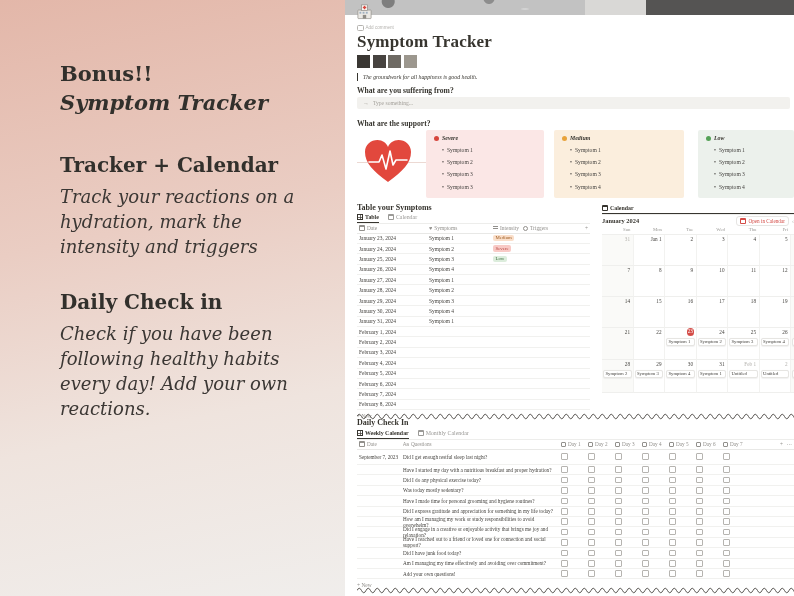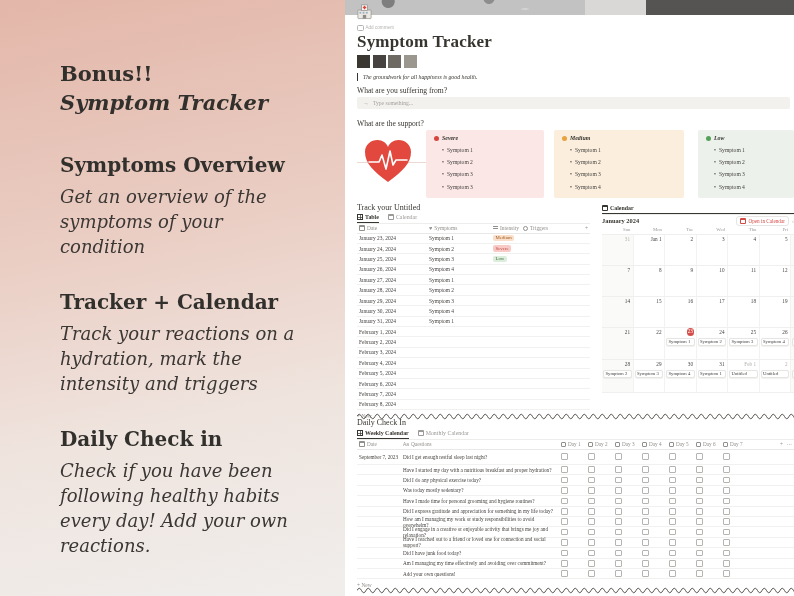--- a/index.html
+++ b/index.html
@@ -28,21 +28,21 @@
   .cover-light{position:absolute;left:240px;top:0;width:61px;height:15px;background:#d9d8d6;}
   .cover-dark{position:absolute;left:301px;top:0;width:148px;height:15px;background:#555453;}
 
   .page-icon{position:absolute;left:11px;top:3px;width:17px;height:17px;}
   .add-comment{position:absolute;left:12px;top:25px;font-size:4.6px;color:#b5b3af;font-family:"Liberation Sans",sans-serif;display:flex;align-items:center;gap:2px;}
   .mi-bubble{display:inline-block;width:4.5px;height:3.5px;border:0.7px solid #b5b3af;border-radius:1.5px;}
   .title{position:absolute;left:12px;top:32px;font-size:17px;font-weight:bold;letter-spacing:0.2px;}
   .swatches{position:absolute;left:12px;top:55px;display:flex;gap:2.5px;}
   .swatch{width:13px;height:13px;}
   .quote{position:absolute;left:12px;top:73px;border-left:1.6px solid #37352f;padding-left:5px;font-size:5.8px;font-style:italic;line-height:8px;}
-  .h3{position:absolute;font-size:7.6px;font-weight:normal;}
+  .h3{position:absolute;font-size:7.6px;font-weight:bold;}
   .input-row{position:absolute;left:12px;top:97px;width:433px;height:12px;background:#f2f1ee;border-radius:2px;display:flex;align-items:center;font-size:5.6px;color:#a5a29c;}
   .input-arrow{margin:0 4px 0 6px;font-size:6px;color:#a5a29c;}
 
   
   .symptom-zone{position:absolute;left:12px;top:130px;width:437px;height:68px;display:flex;}
   .heart-wrap{position:relative;width:69px;flex:none;}
   .heart-line{position:absolute;left:0;top:32px;width:69px;height:1px;background:#ecd9d3;}
   .heart-wrap svg{position:absolute;left:6px;top:8px;}
   .scard{flex:none;border-radius:2px;padding:5px 8px;box-sizing:border-box;height:68px;}
   .scard.c0{width:118px;margin-right:10px;}
@@ -117,24 +117,20 @@
 <body>
 
 <div class="canvas">
 
   <aside class="left">
     <div class="lp-inner">
       <div class="lp-bonus">Bonus!!</div>
       <div class="lp-bonus-it">Symptom Tracker</div>
       <div id="lp-sections">
           <div class="lp-sec">
-            <div class="lp-title">Symptoms Overview</div>
-            <div class="lp-body">Get an overview of the symptoms of your condition</div>
-          </div>
-          <div class="lp-sec">
             <div class="lp-title">Tracker + Calendar</div>
             <div class="lp-body">Track your reactions on a hydration, mark the intensity and triggers</div>
           </div>
           <div class="lp-sec">
             <div class="lp-title">Daily Check in</div>
             <div class="lp-body">Check if you have been following healthy habits every day! Add your own reactions.</div>
           </div>
         </div>
     </div>
   </aside>
@@ -228,21 +224,21 @@
             <ul>
               <li><span class="blt">•</span><span>Symptom 1</span></li>
               <li><span class="blt">•</span><span>Symptom 2</span></li>
               <li><span class="blt">•</span><span>Symptom 3</span></li>
               <li><span class="blt">•</span><span>Symptom 4</span></li>
             </ul>
           </div>
         </div>
     </div>
 
-    <div class="h3" style="left:12px;top:203px;font-size:8px">Track your Untitled</div>
+    <div class="h3" style="left:12px;top:203px;font-size:8px">Table your Symptoms</div>
 
     <div class="tracker-view">
       <div class="vtabs" id="tracker-tabs">
           <span class="vtab active">
             <span class="mi mi-table"></span>
             <span>Table</span>
           </span>
           <span class="vtab">
             <span class="mi mi-cal"></span>
             <span>Calendar</span>

